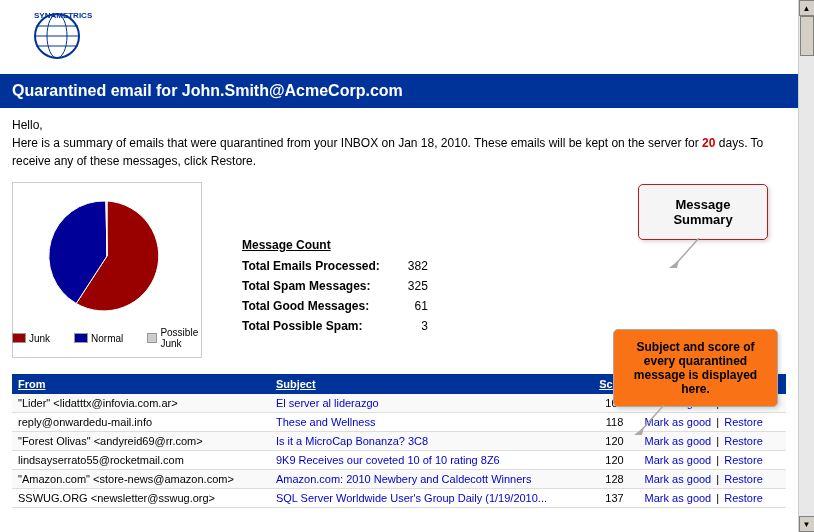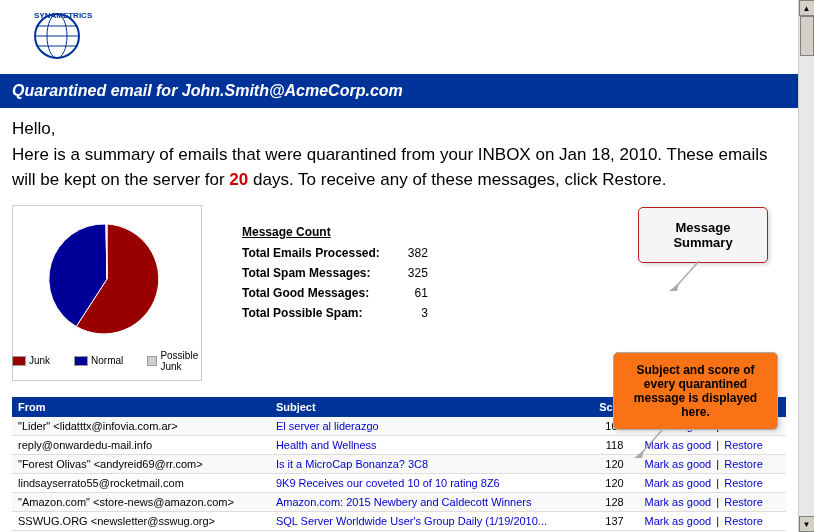--- a/index.html
+++ b/index.html
@@ -68,27 +68,26 @@
       text-align: right;
     }
 
     
     .header-bar {
       background: #003399;
       color: white;
       font-size: 16px;
       font-weight: bold;
       padding: 8px 12px;
-      font-style: italic;
     }
 
     
     .intro-text {
       padding: 8px 12px 4px;
-      font-size: 17px;
+      font-size: 12px;
       line-height: 1.5;
       color: #000;
     }
     .intro-text .highlight {
       color: #cc0000;
       font-weight: bold;
     }
 
     
     .summary-section {
@@ -149,39 +148,41 @@
     }
     .stats-table .count-col {
       text-align: right;
       padding-left: 20px;
     }
     .stats-header {
       font-weight: bold;
       text-decoration: underline;
       font-size: 12px;
       margin-bottom: 4px;
+      margin-top: 36px;
     }
 
     
     .email-table-section {
       padding: 0 12px 8px;
     }
     .email-table {
       width: 100%;
       border-collapse: collapse;
       font-size: 11px;
     }
     .email-table thead tr {
       background: #003399;
       color: white;
     }
     .email-table thead th {
       padding: 4px 6px;
       text-align: left;
       font-weight: bold;
+      text-decoration: underline;
     }
     .email-table thead th.center {
       text-align: center;
     }
     .email-table tbody tr {
       border-bottom: 1px solid #ddd;
     }
     .email-table tbody tr:nth-child(odd) {
       background: #f9f9f9;
     }
@@ -336,39 +337,39 @@
       </thead>
       <tbody id="email-table-body">
       <tr>
             <td>"Lider" &lt;lidatttx@infovia.com.ar&gt;</td>
             <td class="subject-col"><a href="#">El server al liderazgo</a></td>
             <td class="score-col">108</td>
             <td class="action-col"><a href="#">Mark as good</a><span class="action-sep"> | </span><a href="#">Restore</a></td>
           </tr>
           <tr>
             <td>reply@onwardedu-mail.info</td>
-            <td class="subject-col"><a href="#">Health and Wellness</a></td>
+            <td class="subject-col"><a href="#">These and Wellness</a></td>
             <td class="score-col">118</td>
             <td class="action-col"><a href="#">Mark as good</a><span class="action-sep"> | </span><a href="#">Restore</a></td>
           </tr>
           <tr>
             <td>"Forest Olivas" &lt;andyreid69@rr.com&gt;</td>
             <td class="subject-col"><a href="#">Is it a MicroCap Bonanza? 3C8</a></td>
             <td class="score-col">120</td>
             <td class="action-col"><a href="#">Mark as good</a><span class="action-sep"> | </span><a href="#">Restore</a></td>
           </tr>
           <tr>
             <td>lindsayserrato55@rocketmail.com</td>
             <td class="subject-col"><a href="#">9K9 Receives our coveted 10 of 10 rating 8Z6</a></td>
             <td class="score-col">120</td>
             <td class="action-col"><a href="#">Mark as good</a><span class="action-sep"> | </span><a href="#">Restore</a></td>
           </tr>
           <tr>
             <td>"Amazon.com" &lt;store-news@amazon.com&gt;</td>
-            <td class="subject-col"><a href="#">Amazon.com: 2015 Newbery and Caldecott Winners</a></td>
+            <td class="subject-col"><a href="#">Amazon.com: 2010 Newbery and Caldecott Winners</a></td>
             <td class="score-col">128</td>
             <td class="action-col"><a href="#">Mark as good</a><span class="action-sep"> | </span><a href="#">Restore</a></td>
           </tr>
           <tr>
             <td>SSWUG.ORG &lt;newsletter@sswug.org&gt;</td>
             <td class="subject-col"><a href="#">SQL Server Worldwide User's Group Daily (1/19/2010...</a></td>
             <td class="score-col">137</td>
             <td class="action-col"><a href="#">Mark as good</a><span class="action-sep"> | </span><a href="#">Restore</a></td>
           </tr>
         </tbody>

